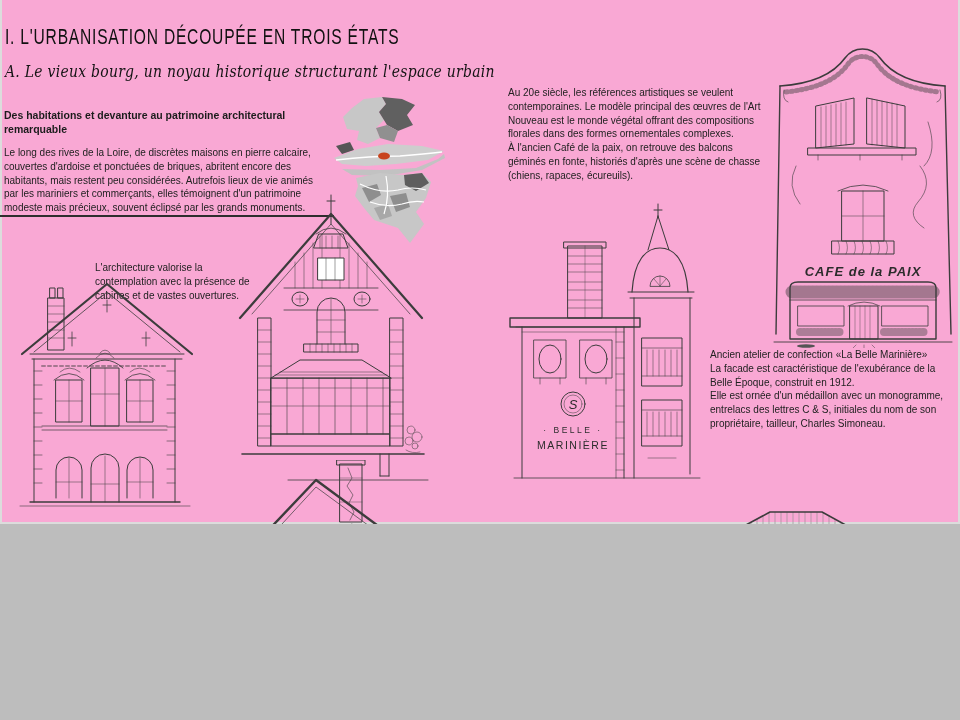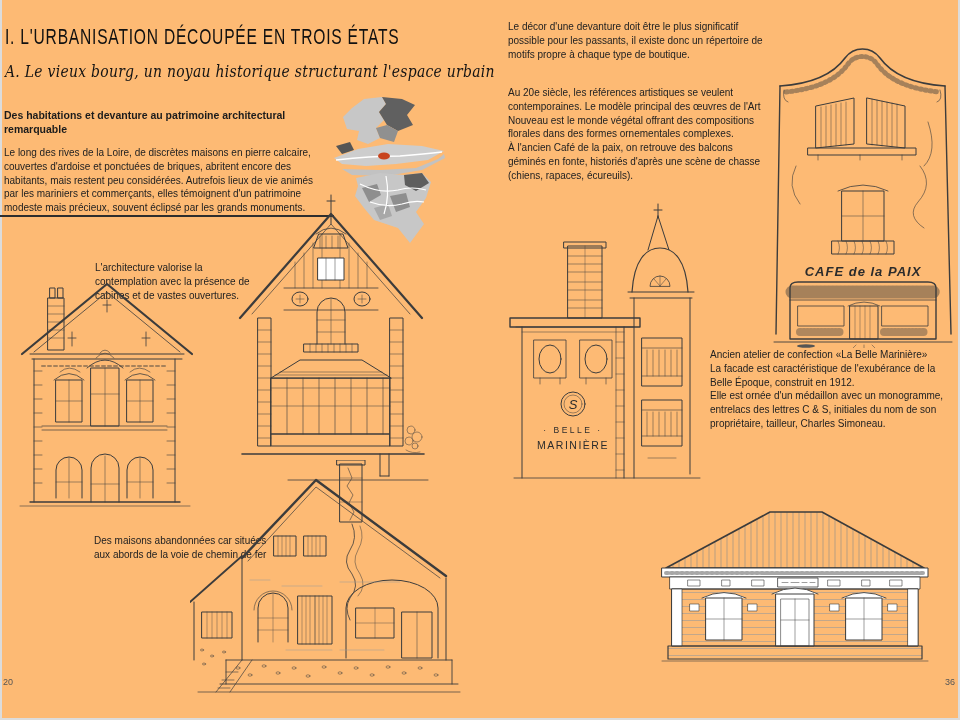--- a/index.html
+++ b/index.html
@@ -1,18 +1,18 @@
 <!DOCTYPE html>
 <html><head>
 <meta charset="utf-8">
 <style>
   html,body{margin:0;padding:0;background:#bdbdbd;}
   #spread{
-    position:relative;width:960px;height:720px;margin:0 auto;
-    background:#fdba74;overflow:hidden;
+    position:relative;width:960px;height:524px;margin:0 auto;
+    background:#f9a8d4;overflow:hidden;
     box-shadow:inset 2px 0 0 #dcdcdc, inset -2px 0 0 #dcdcdc, inset 0 -2px 0 #dcdcdc;
     font-family:"Liberation Sans", sans-serif;color:#1c1c1c;
   }
   .abs{position:absolute;}
   .title{
     font-size:20px;letter-spacing:1px;font-weight:400;color:#111;
     transform:scale(0.78,1.12);transform-origin:0 0;white-space:nowrap;
   }
   .subtitle{
     font-family:"DejaVu Serif", serif;font-style:italic;font-size:15.5px;color:#141414;
@@ -197,21 +197,20 @@
           <ellipse cx="14" cy="204" rx="1.6" ry="1"></ellipse>
       </g>
       <path d="M52,200 l-26,32 M62,200 l-22,32" stroke-width="0.7"></path>
       <path d="M36,212 h12 M32,220 h12 M28,228 h12" stroke-width="0.6"></path>
       <path d="M8,232 H270" stroke-width="0.7"></path>
     </g>
   </svg>
 
   <div class="abs pagenum" style="left:3px;top:677px;text-align:center;">20</div>
 
-  <div class="abs body-text" style="left:508px;top:20px;width:256px;">Le décor d'une devanture doit être le plus significatif possible pour les passants, il existe donc un répertoire de motifs propre à chaque type de boutique.</div>
   <div class="abs body-text preline" style="left:508px;top:86px;width:258px;">Au 20e siècle, les références artistiques se veulent contemporaines. Le modèle principal des œuvres de l'Art Nouveau est le monde végétal offrant des compositions florales dans des formes ornementales complexes.
 À l'ancien Café de la paix, on retrouve des balcons géminés en fonte, historiés d'après une scène de chasse (chiens, rapaces, écureuils).</div>
 
   <svg class="abs" style="left:770px;top:26px;" width="188" height="322" viewBox="0 0 188 322">
     <g class="sk" stroke-width="1">
       <path d="M10,60 C40,58 62,50 75,32 C84,20 101,20 110,32 C123,50 145,58 175,60" stroke-width="1.6"></path>
       <path d="M16,66 C44,63 66,55 78,38 C85,28 100,28 107,38 C119,55 141,63 169,66" stroke-dasharray="1.5,3.5" stroke-width="5" opacity="0.45"></path>
       <path d="M10,60 L6,308 M175,60 L181,308" stroke-width="1.4"></path>
       <path d="M14,64 q-2,10 4,12 M170,64 q3,10 -3,12" stroke-width="0.6"></path>
       <path d="M46,80 L84,72 L84,118 L46,122 Z"></path>

